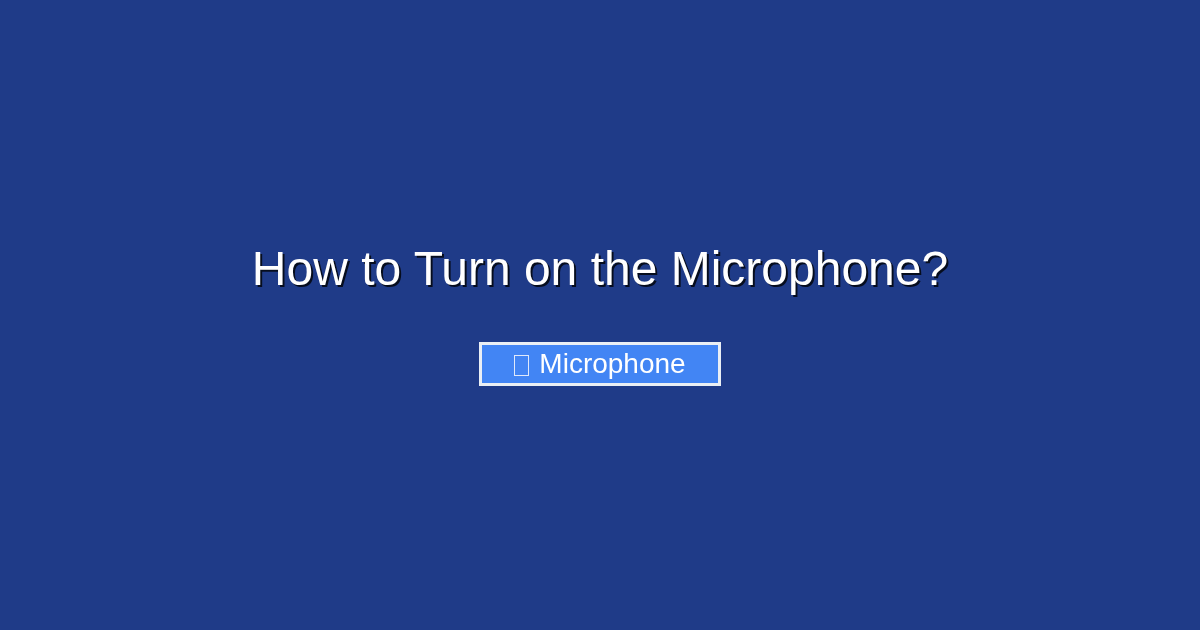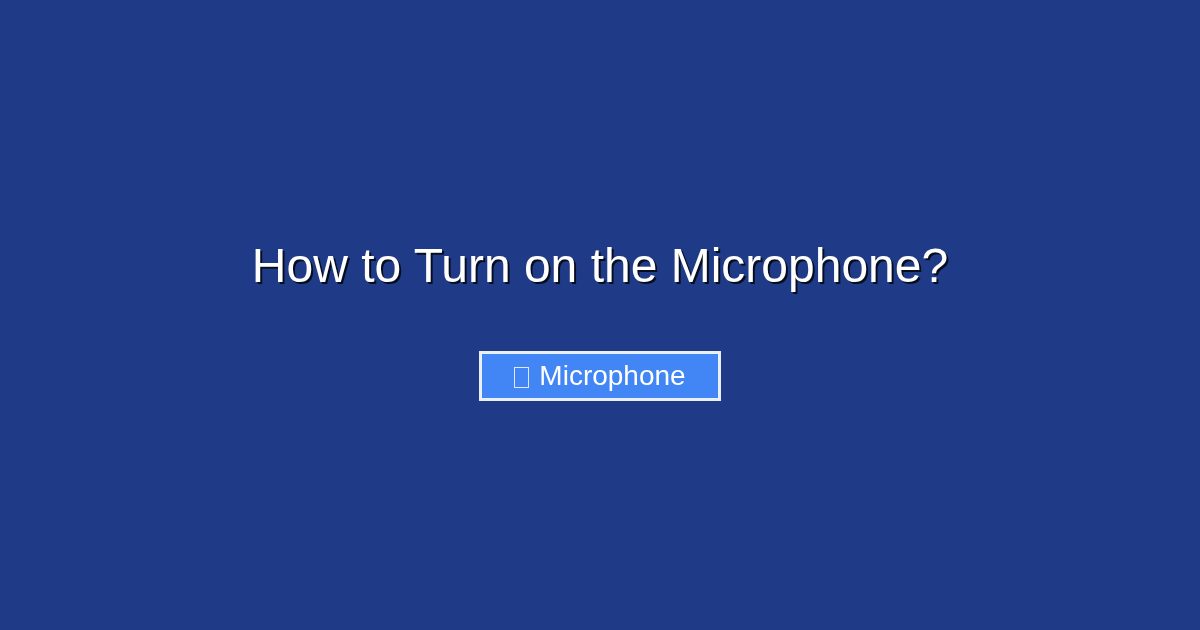--- a/index.html
+++ b/index.html
@@ -31,21 +31,21 @@
     width: 1200px;
     height: 630px;
     display: flex;
     flex-direction: column;
     align-items: center;
     justify-content: center;
   }
 
   
   .headline {
-    margin: 12px;
+    margin: 0;
     padding: 0;
     font-family: "Liberation Sans", "DejaVu Sans", sans-serif;
     font-size: 48px;
     font-weight: normal;
     line-height: 1.05;
     color: #ffffff;
     text-align: left;
     white-space: nowrap;
     letter-spacing: 0px;
     text-shadow: 2px 2px 0 rgba(0, 0, 0, 0.78);
@@ -58,21 +58,21 @@
   }
 
   
   .mic-button {
     display: inline-flex;
     align-items: center;
     justify-content: center;
     gap: 10px;
     box-sizing: border-box;
     width: 242px;
-    height: 50px;
+    height: 44px;
     background: #4285f4;
     border: 3px solid #eaeff5;
     border-radius: 0;
     padding: 0 14px;
     cursor: pointer;
     font-family: "Liberation Sans", "DejaVu Sans", sans-serif;
     -webkit-font-smoothing: antialiased;
   }
 
   

